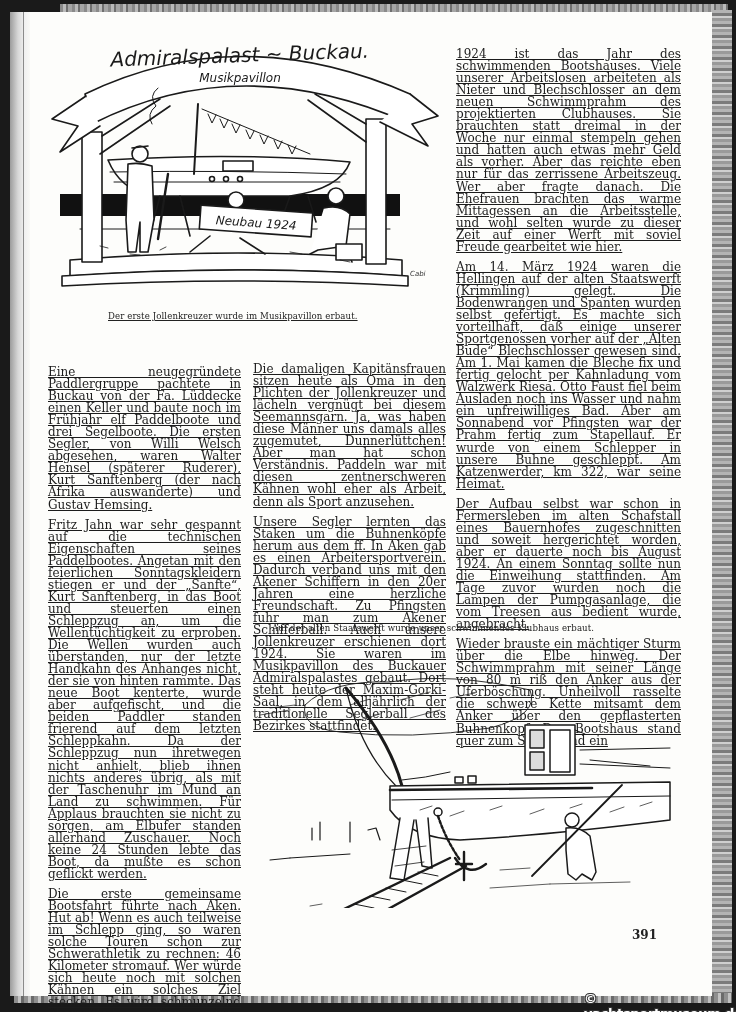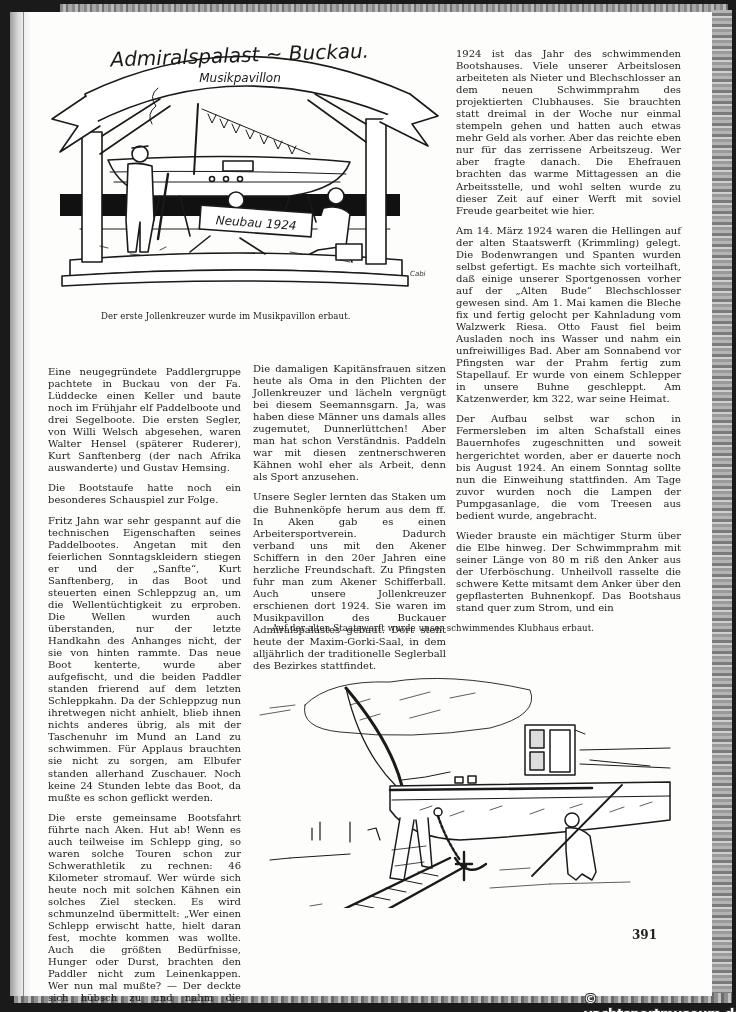--- a/index.html
+++ b/index.html
@@ -14,24 +14,24 @@
          background:repeating-linear-gradient(90deg,#8f8f8f 0 4px,#c2c2c2 4px 7px,#6a6a6a 7px 10px); }
   .page { position:absolute; left:10px; top:12px; width:702px; height:984px; background:#fdfdfb; }
   .binding { position:absolute; left:0; top:0; width:20px; height:984px;
          background:linear-gradient(90deg,#9c9c9c 0%,#d7d7d7 40%,#efefef 70%,#f8f8f6 100%); }
   .binding-line { position:absolute; left:13px; top:0; width:1px; height:984px; background:#8a8a8a; }
 
   .figure { position:absolute; }
   .fig1 { left:40px; top:24px; width:400px; height:282px; }
   .fig2 { left:250px; top:660px; width:440px; height:248px; }
   .caption { position:absolute; font-size:8.6px; color:#222; white-space:nowrap; letter-spacing:0.1px; }
-  .cap1 { left:101px; top:311px; }
+  .cap1 { left:108px; top:311px;text-decoration:underline; }
   .cap2 { left:272px; top:623px; }
 
-  .col { position:absolute; font-size:10px; line-height:12.05px; color:#1c1c1c; text-align:justify; }
+  .col { position:absolute; font-size:12px; line-height:12.05px; color:#1c1c1c; text-align:justify;text-decoration:underline; }
   .col p { margin:0 0 8px 0; }
   .col1 { left:48px; top:349px; width:193px;margin-top:17px; }
   .col2 { left:253px; top:363px; width:193px; }
   .col3 { left:456px; top:48px; width:225px; }
   .page-number { position:absolute; left:632px; top:928px; font-size:12px; font-weight:bold; color:#222; }
   .watermark { position:absolute; left:584px; top:991px; font-family:"DejaVu Sans", sans-serif; font-size:13px;
          font-weight:bold; color:#ffffff; letter-spacing:-0.3px;
          text-shadow:-1px -1px 0 #333,1px -1px 0 #333,-1px 1px 0 #333,1px 1px 0 #333; }
   svg text { font-family:"DejaVu Sans", sans-serif; }
 </style>
@@ -99,21 +99,20 @@
   </g>
   <text x="200" y="38" text-anchor="middle" font-size="20" font-style="italic" fill="#1a1a1a" transform="rotate(-2 200 38)">Admiralspalast ~ Buckau.</text>
   <text x="200" y="58" text-anchor="middle" font-size="12" font-style="italic" fill="#1a1a1a">Musikpavillon</text>
   <text x="216" y="203" text-anchor="middle" font-size="12" font-style="italic" fill="#1a1a1a" transform="rotate(4 216 200)">Neubau 1924</text>
   <text x="370" y="252" font-size="7" font-style="italic" fill="#333">Cabi</text>
 </svg>
 <div class="caption cap1">Der erste Jollenkreuzer wurde im Musikpavillon erbaut.</div>
 
 <div class="col col1">
   <p>Eine neugegründete Paddlergruppe pachtete in Buckau von der Fa. Lüddecke einen Keller und baute noch im Frühjahr elf Paddelboote und drei Segelboote. Die ersten Segler, von Willi Welsch abgesehen, waren Walter Hensel (späterer Ruderer), Kurt Sanftenberg (der nach Afrika auswanderte) und Gustav Hemsing.</p>
-  <p>Die Bootstaufe hatte noch ein besonderes Schauspiel zur Folge.</p>
   <p>Fritz Jahn war sehr gespannt auf die technischen Eigenschaften seines Paddelbootes. Angetan mit den feierlichen Sonntagskleidern stiegen er und der „Sanfte“, Kurt Sanftenberg, in das Boot und steuerten einen Schleppzug an, um die Wellentüchtigkeit zu erproben. Die Wellen wurden auch überstanden, nur der letzte Handkahn des Anhanges nicht, der sie von hinten rammte. Das neue Boot kenterte, wurde aber aufgefischt, und die beiden Paddler standen frierend auf dem letzten Schleppkahn. Da der Schleppzug nun ihretwegen nicht anhielt, blieb ihnen nichts anderes übrig, als mit der Taschenuhr im Mund an Land zu schwimmen. Für Applaus brauchten sie nicht zu sorgen, am Elbufer standen allerhand Zuschauer. Noch keine 24 Stunden lebte das Boot, da mußte es schon geflickt werden.</p>
   <p>Die erste gemeinsame Bootsfahrt führte nach Aken. Hut ab! Wenn es auch teilweise im Schlepp ging, so waren solche Touren schon zur Schwerathletik zu rechnen: 46 Kilometer stromauf. Wer würde sich heute noch mit solchen Kähnen ein solches Ziel stecken. Es wird schmunzelnd übermittelt: „Wer einen Schlepp erwischt hatte, hielt daran fest, mochte kommen was wollte. Auch die größten Bedürfnisse, Hunger oder Durst, brachten den Paddler nicht zum Leinenkappen. Wer nun mal mußte? — Der deckte sich hübsch zu und nahm die Schöpfkelle oder gar die Badekappe — —.“</p>
 </div>
 
 <div class="col col2">
   <p>Die damaligen Kapitänsfrauen sitzen heute als Oma in den Plichten der Jollenkreuzer und lächeln vergnügt bei diesem Seemannsgarn. Ja, was haben diese Männer uns damals alles zugemutet, Dunnerlüttchen! Aber man hat schon Verständnis. Paddeln war mit diesen zentnerschweren Kähnen wohl eher als Arbeit, denn als Sport anzusehen.</p>
   <p>Unsere Segler lernten das Staken um die Buhnenköpfe herum aus dem ff. In Aken gab es einen Arbeitersportverein. Dadurch verband uns mit den Akener Schiffern in den 20er Jahren eine herzliche Freundschaft. Zu Pfingsten fuhr man zum Akener Schifferball. Auch unsere Jollenkreuzer erschienen dort 1924. Sie waren im Musikpavillon des Buckauer Admiralspalastes gebaut. Dort steht heute der Maxim-Gorki-Saal, in dem alljährlich der traditionelle Seglerball des Bezirkes stattfindet.</p>
 </div>
 
 <div class="col col3">

